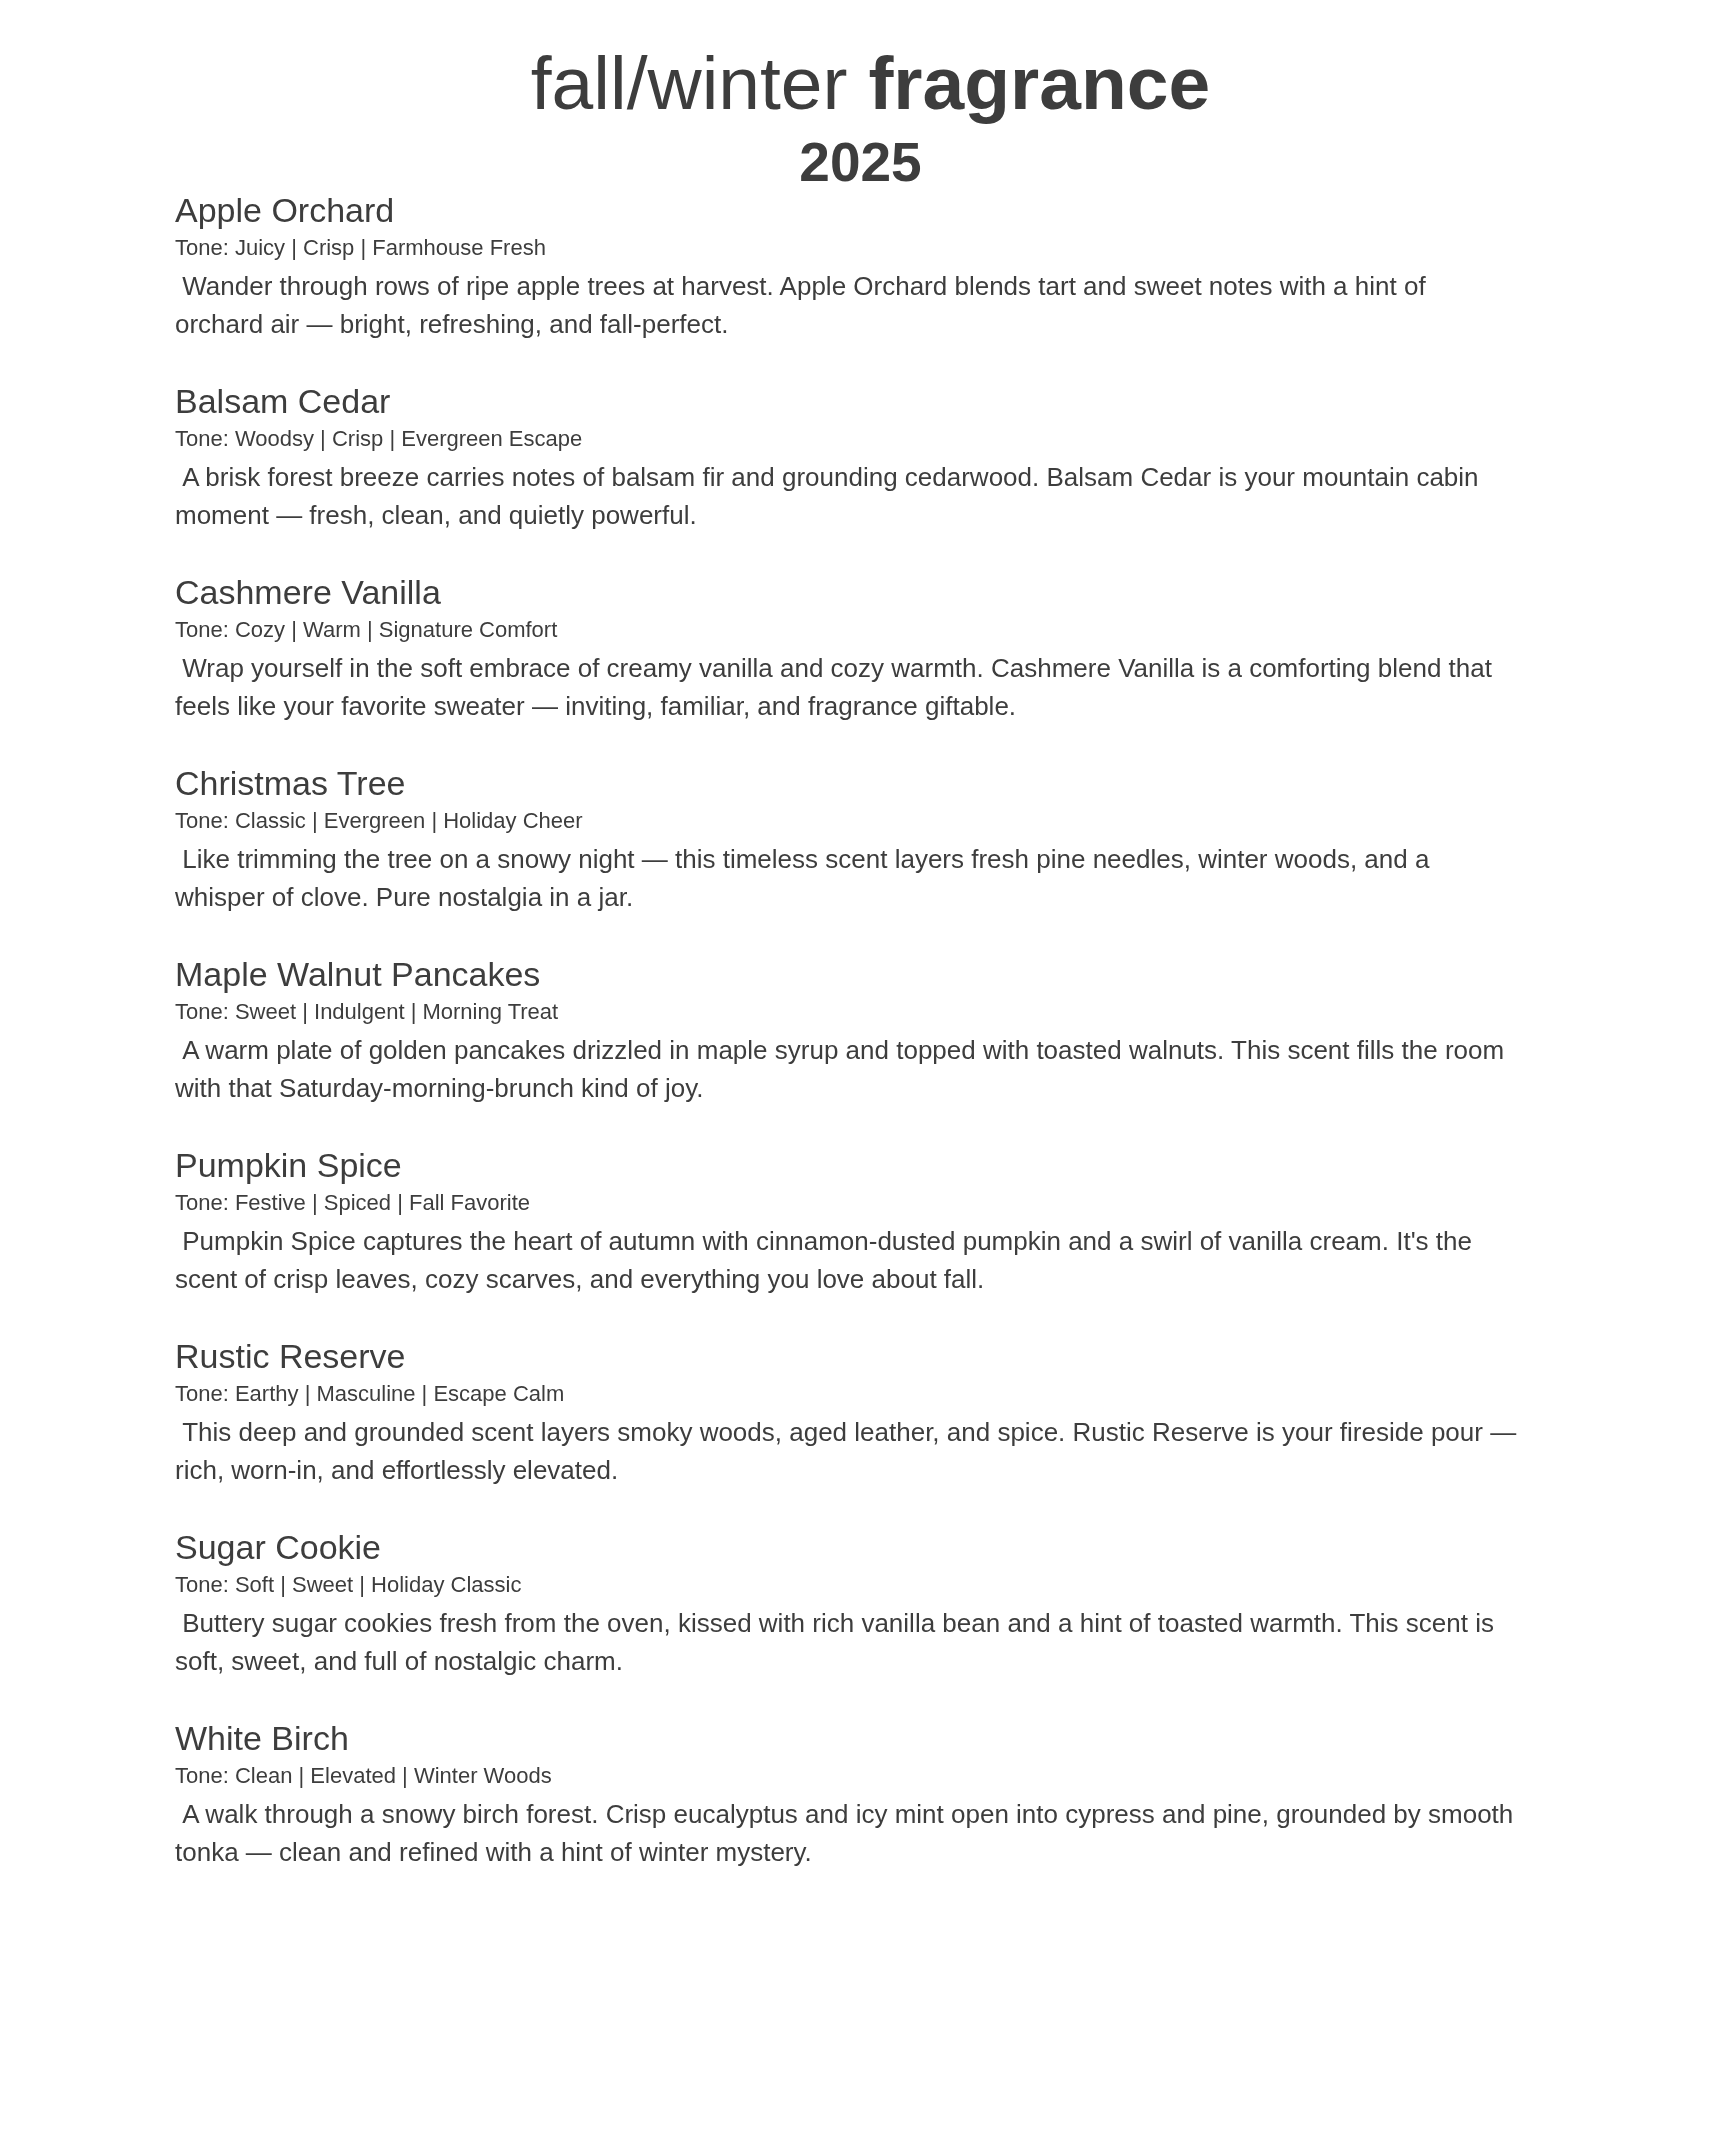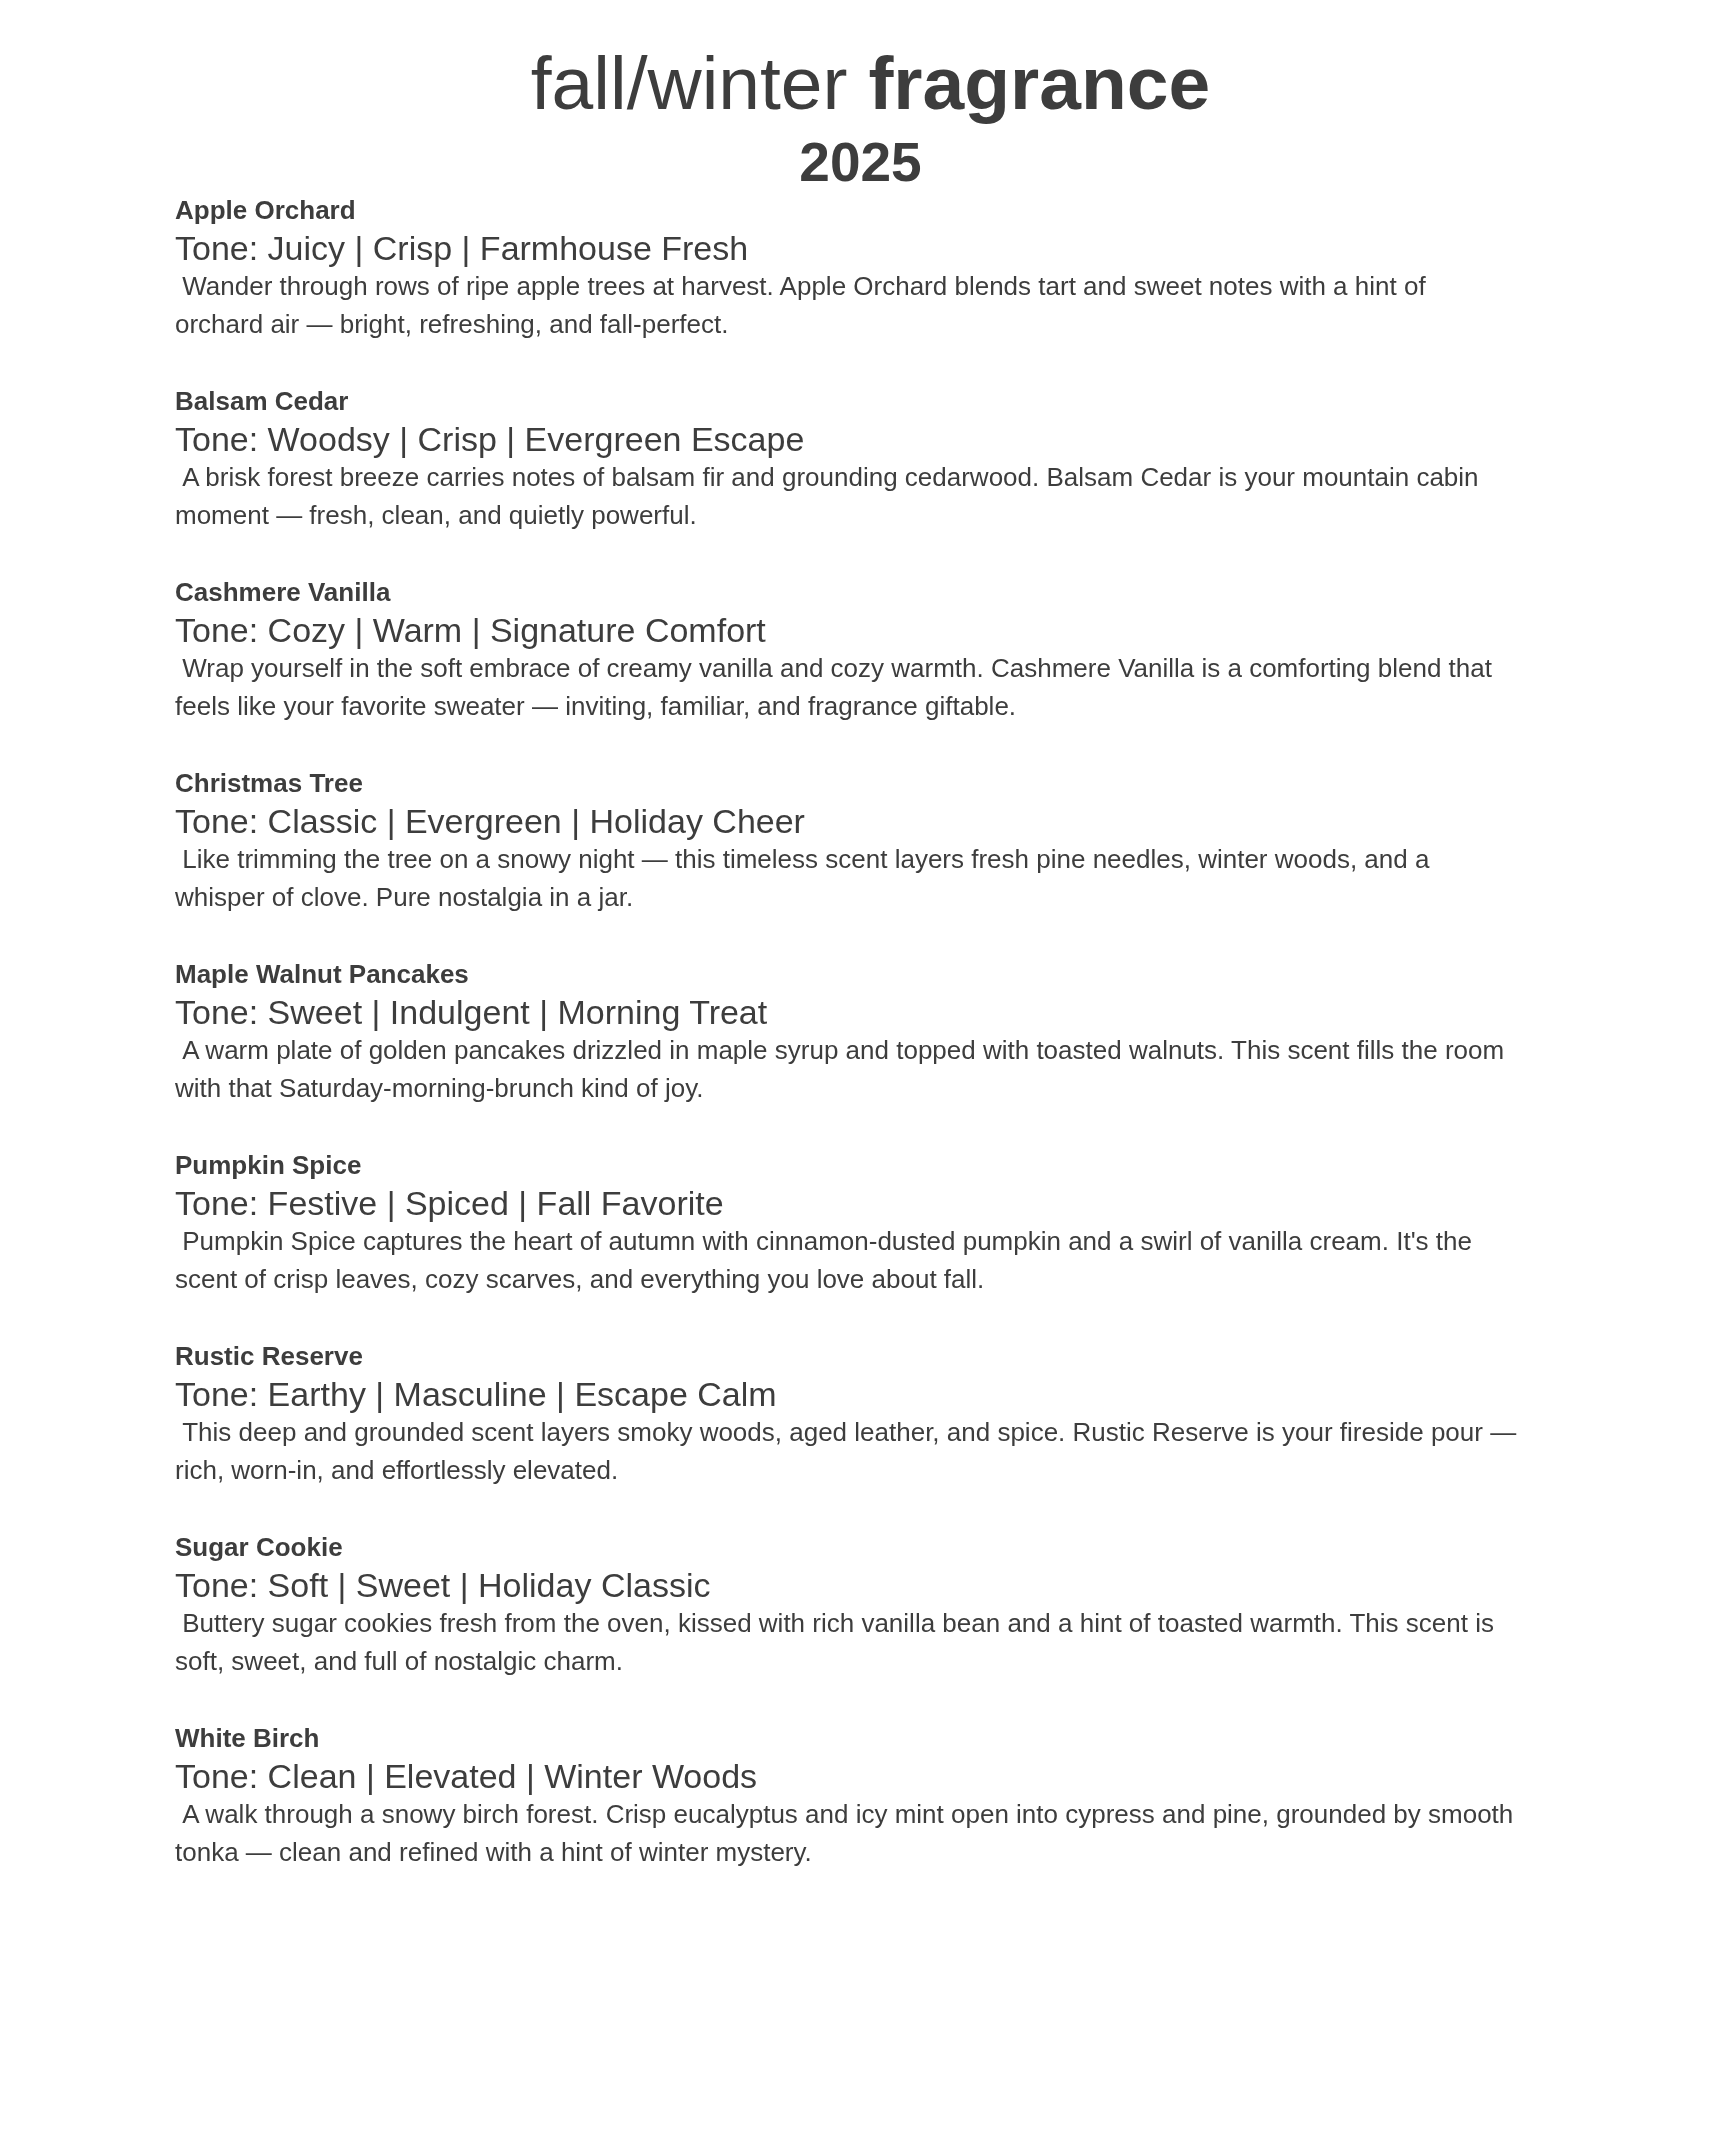--- a/index.html
+++ b/index.html
@@ -38,27 +38,27 @@
     font-weight: 700;
   }
   .sections {
     margin-top: 1.7px;
   }
   .fragrance {
     margin: 0 0 39px 0;
   }
   .frag-name {
     margin: 0;
-    font-size: 26px;
+    font-size: 34px;
     line-height: 38px;
-    font-weight: 700;
+    font-weight: 400;
   }
   .frag-tone {
     margin: 0;
-    font-size: 34px;
+    font-size: 22px;
     line-height: 38px;
     font-weight: 400;
   }
   .frag-desc {
     margin: 0;
     font-size: 26px;
     line-height: 38px;
     font-weight: 400;
     white-space: pre-wrap;
   }

